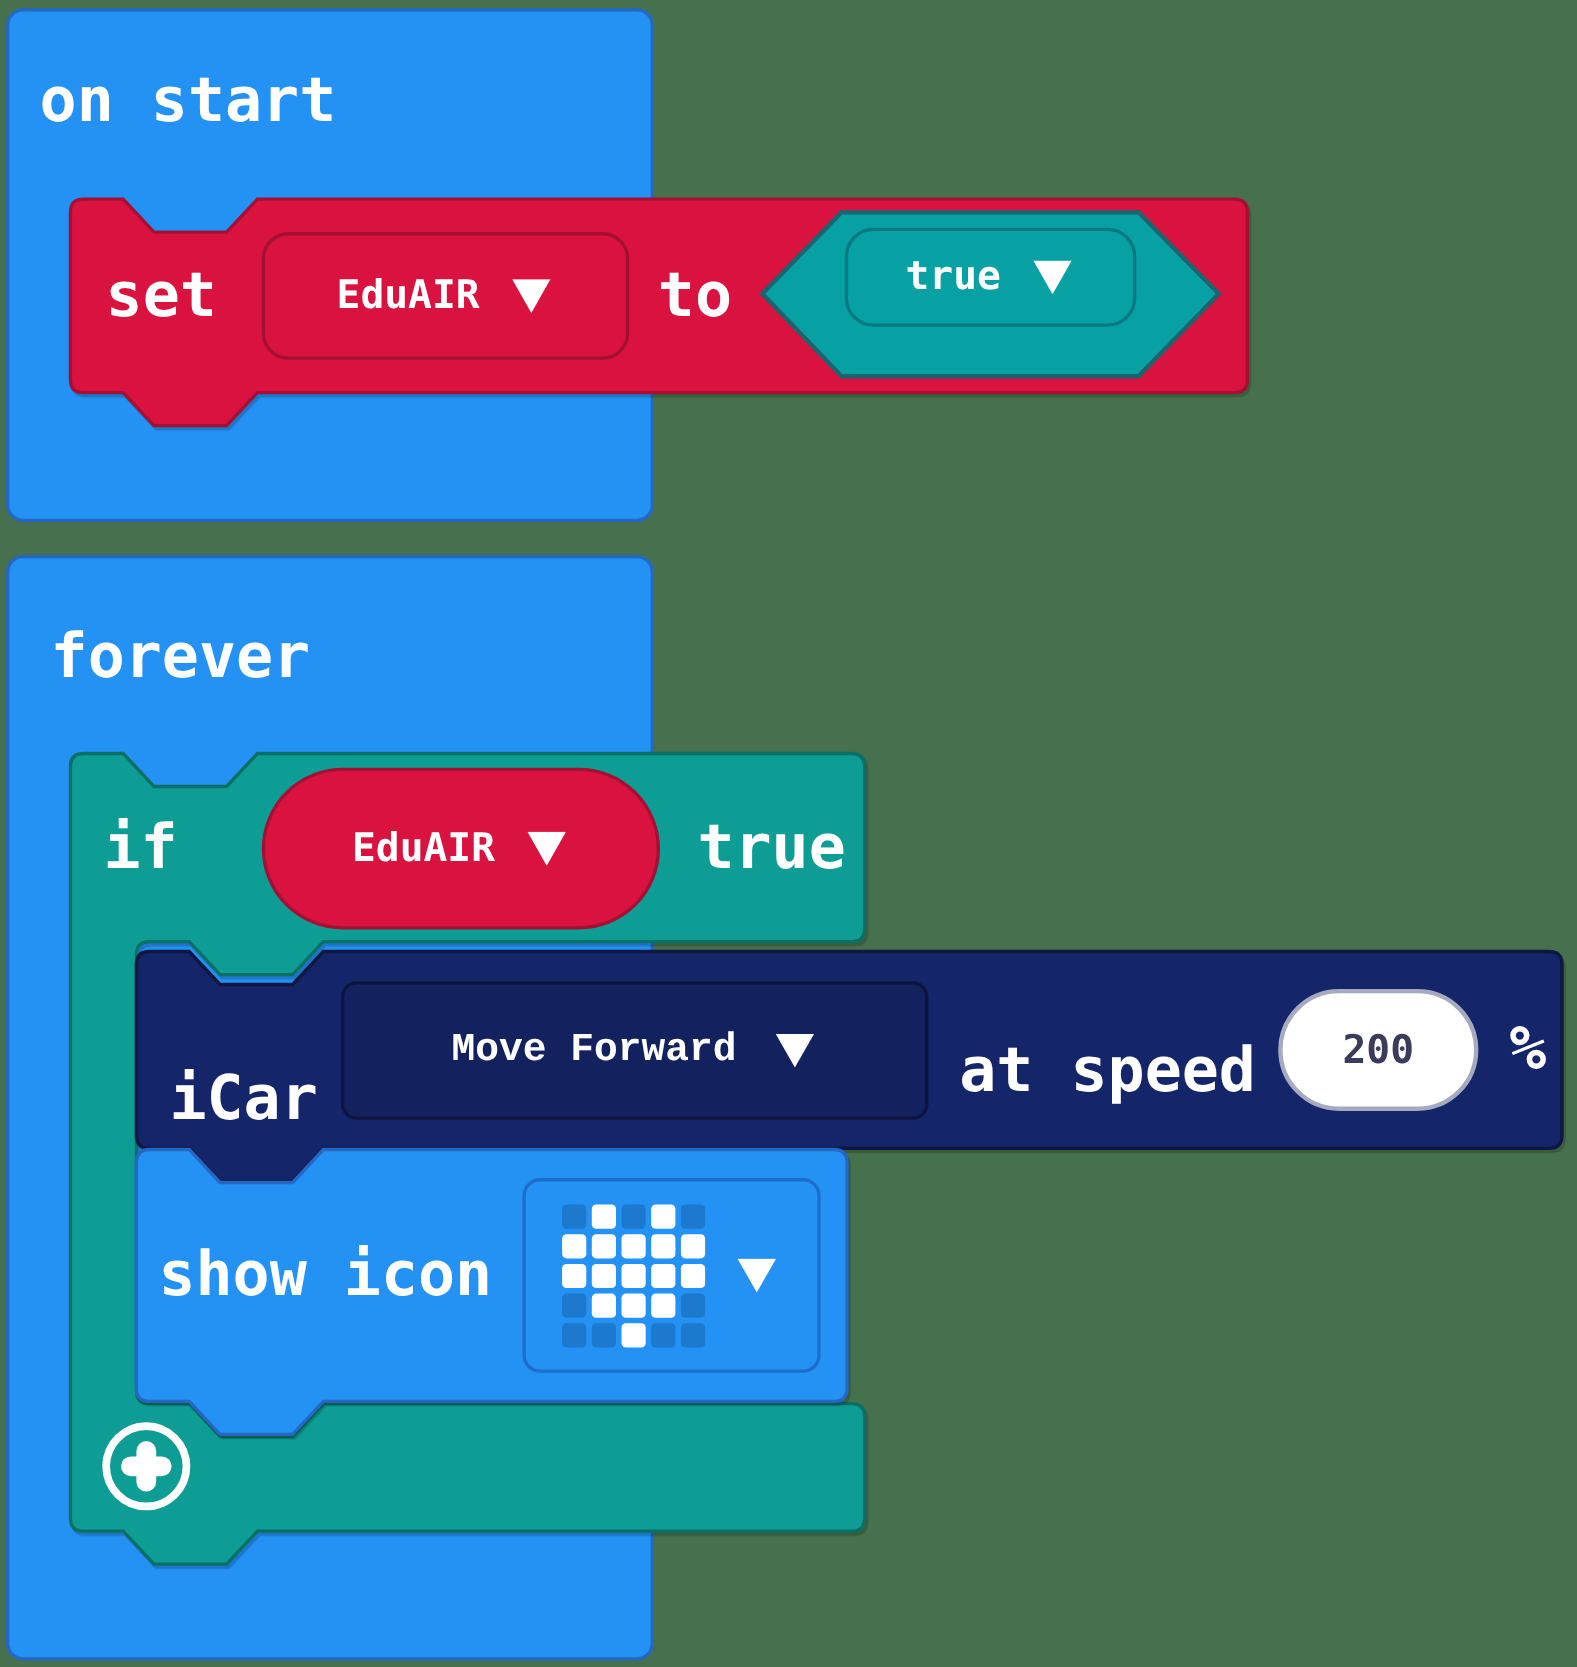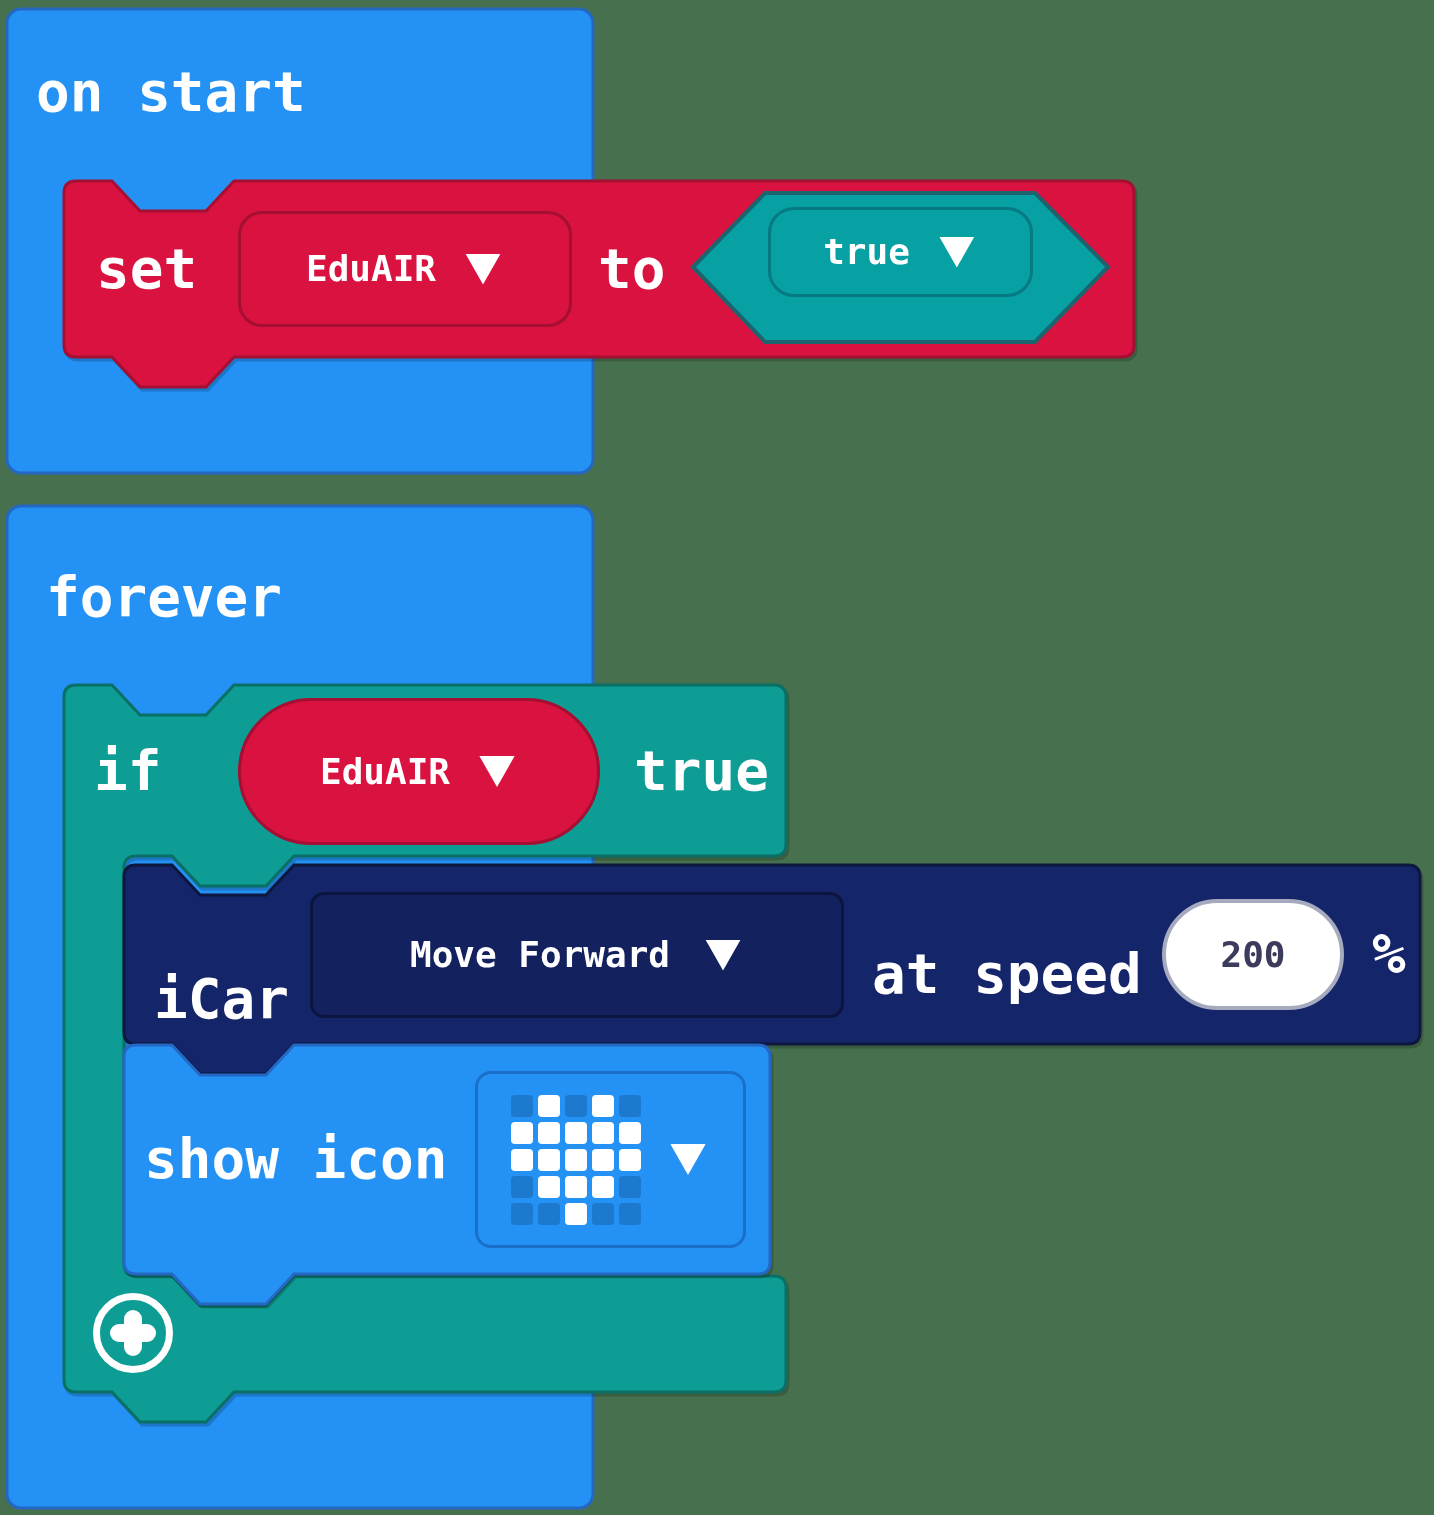--- a/index.html
+++ b/index.html
@@ -156,21 +156,21 @@
 
   <div class="field pill-red" style="left:238px;top:698px;width:362px;height:147px;">
     <span class="lbl-in">EduAIR</span>
     <span class="arrow"></span>
   </div>
 
   <div class="lbl" style="left:634px;top:745px;">true</div>
 
   <div class="lbl" style="left:154px;top:928px;margin-top:45px;">iCar</div>
 
-  <div class="field fld-navy" style="left:310px;top:892px;width:534px;height:126px;gap:32px;">
+  <div class="field fld-navy" style="left:310px;top:892px;width:534px;height:126px;gap:32px;font-family:Liberation Mono, monospace;">
     <span class="lbl-in">Move Forward</span>
     <span class="arrow"></span>
   </div>
 
   <div class="lbl" style="left:872px;top:928px;margin-top:20px;">at speed</div>
 
   <div class="field pill-white" style="left:1162px;top:899px;width:182px;height:111px;">
     <span class="lbl-in">200</span>
   </div>
 

